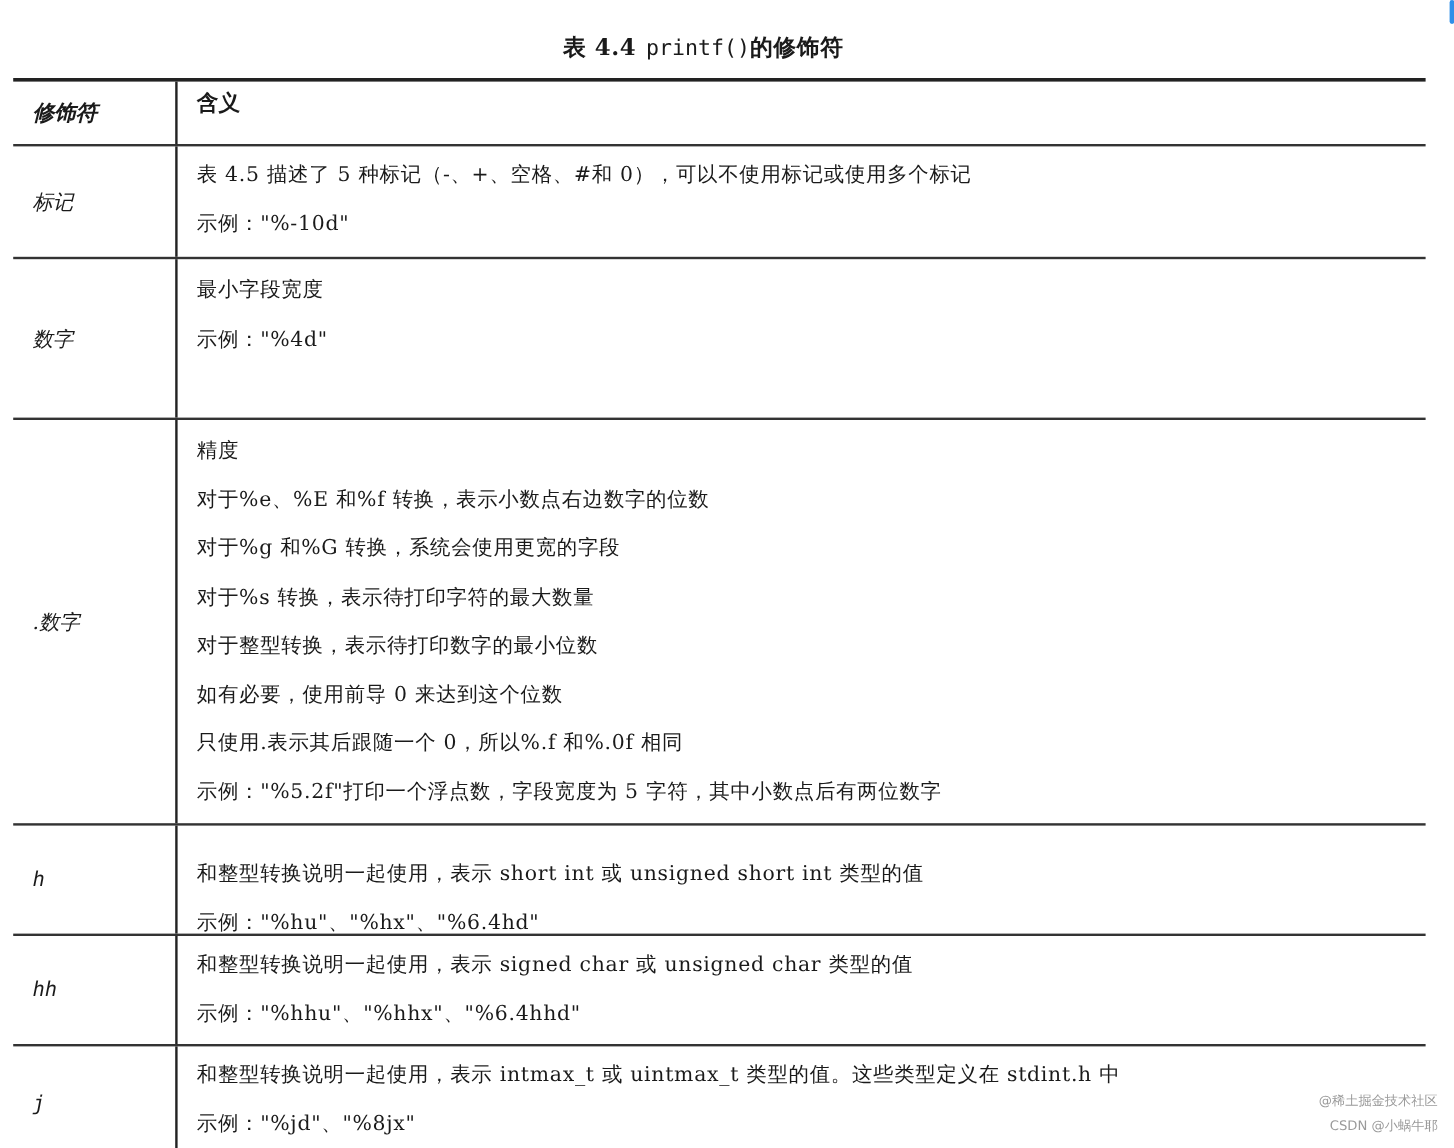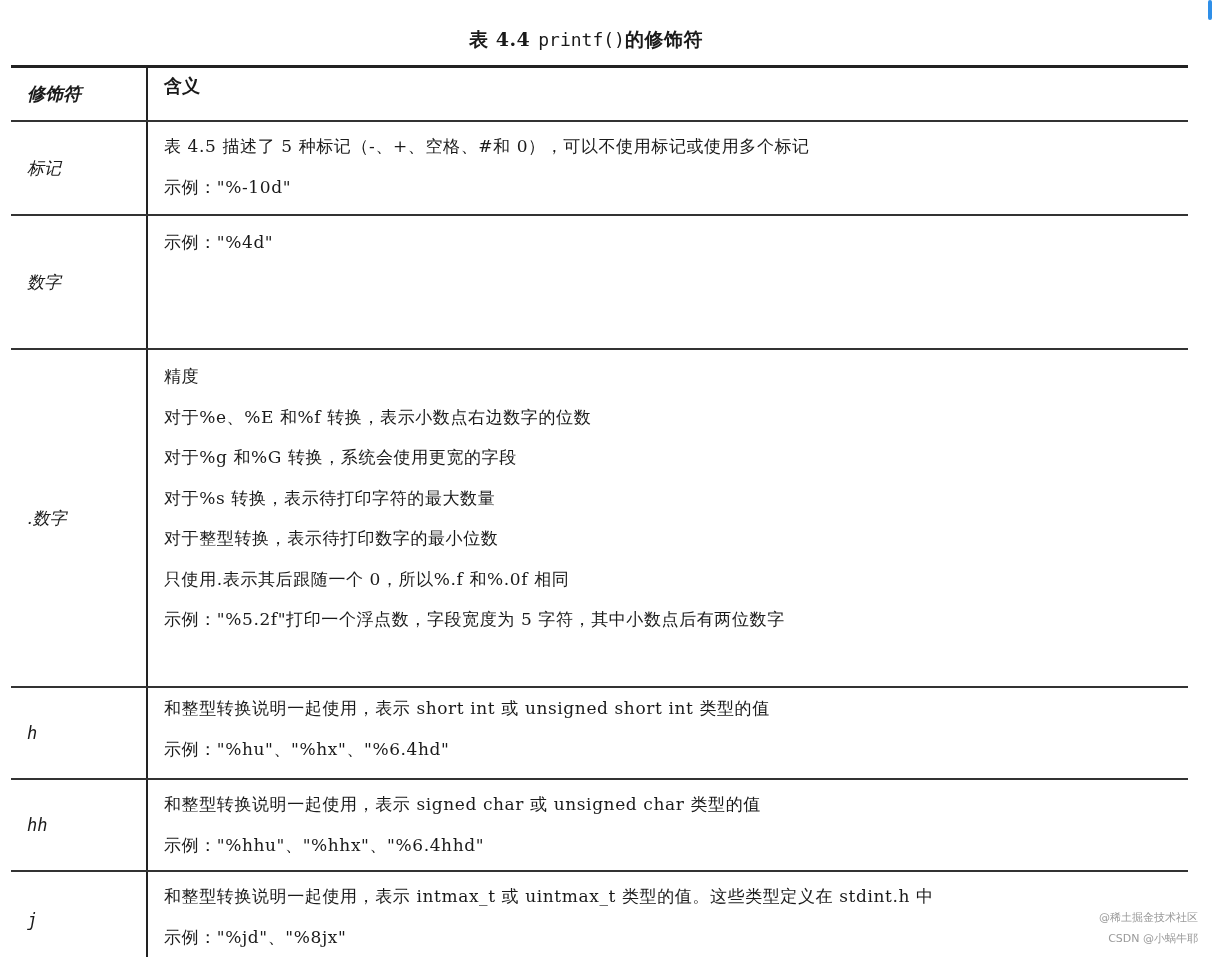--- a/index.html
+++ b/index.html
@@ -129,40 +129,42 @@
     <div class="col-key">标记</div>
     <div class="col-val" style="padding-top:4px;">
       <div class="line">表 4.5 描述了 5 种标记（-、+、空格、#和 0），可以不使用标记或使用多个标记</div>
       <div class="line">示例："%-10d"</div>
     </div>
   </div>
 
   <div class="row" style="height:132px;">
     <div class="col-key">数字</div>
     <div class="col-val" style="padding-top:6px;">
+      <div class="line">最小字段宽度</div>
       <div class="line">示例："%4d"</div>
     </div>
   </div>
 
   <div class="row" style="height:336px;">
     <div class="col-key">.数字</div>
     <div class="col-val" style="padding-top:6px;">
       <div class="line">精度</div>
       <div class="line">对于%e、%E 和%f 转换，表示小数点右边数字的位数</div>
       <div class="line">对于%g 和%G 转换，系统会使用更宽的字段</div>
       <div class="line">对于%s 转换，表示待打印字符的最大数量</div>
       <div class="line">对于整型转换，表示待打印数字的最小位数</div>
+      <div class="line">如有必要，使用前导 0 来达到这个位数</div>
       <div class="line">只使用.表示其后跟随一个 0，所以%.f 和%.0f 相同</div>
       <div class="line">示例："%5.2f"打印一个浮点数，字段宽度为 5 字符，其中小数点后有两位数字</div>
     </div>
   </div>
 
   <div class="row" style="height:90px;">
     <div class="col-key key-mono">h</div>
-    <div class="col-val" style="padding-top:0;">
+    <div class="col-val" style="padding-top:20px;">
       <div class="line">和整型转换说明一起使用，表示 short int 或 unsigned short int 类型的值</div>
       <div class="line">示例："%hu"、"%hx"、"%6.4hd"</div>
     </div>
   </div>
 
   <div class="row" style="height:90px;">
     <div class="col-key key-mono">hh</div>
     <div class="col-val" style="padding-top:4px;">
       <div class="line">和整型转换说明一起使用，表示 signed char 或 unsigned char 类型的值</div>
       <div class="line">示例："%hhu"、"%hhx"、"%6.4hhd"</div>

